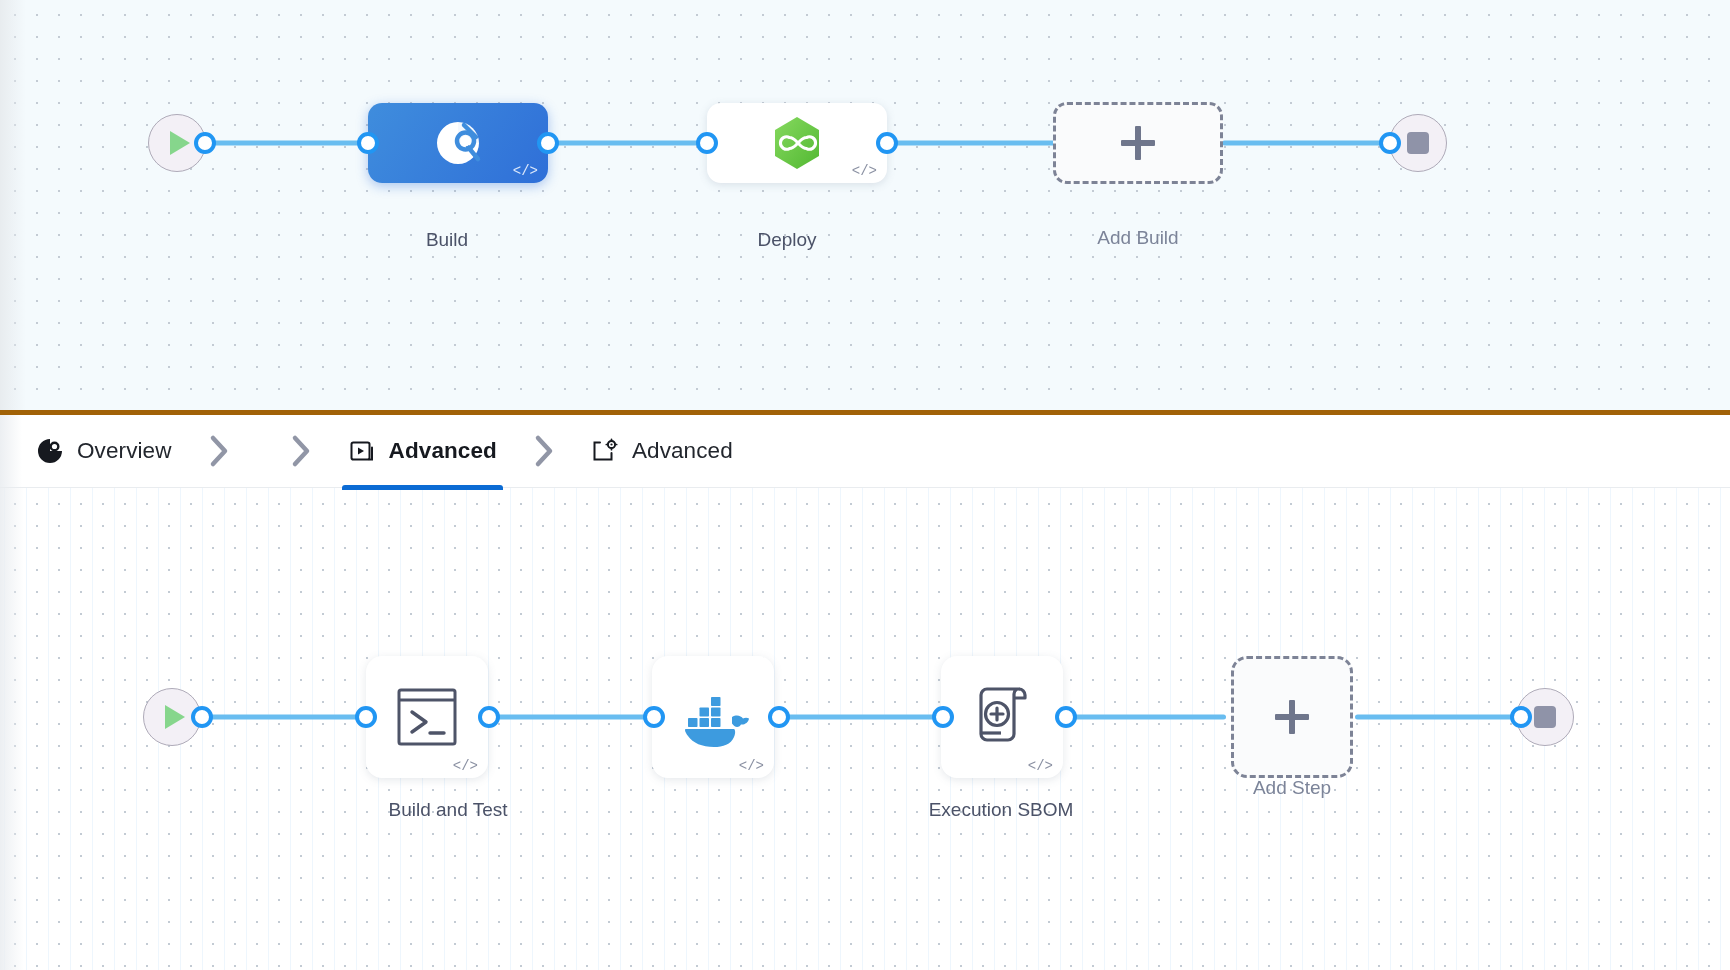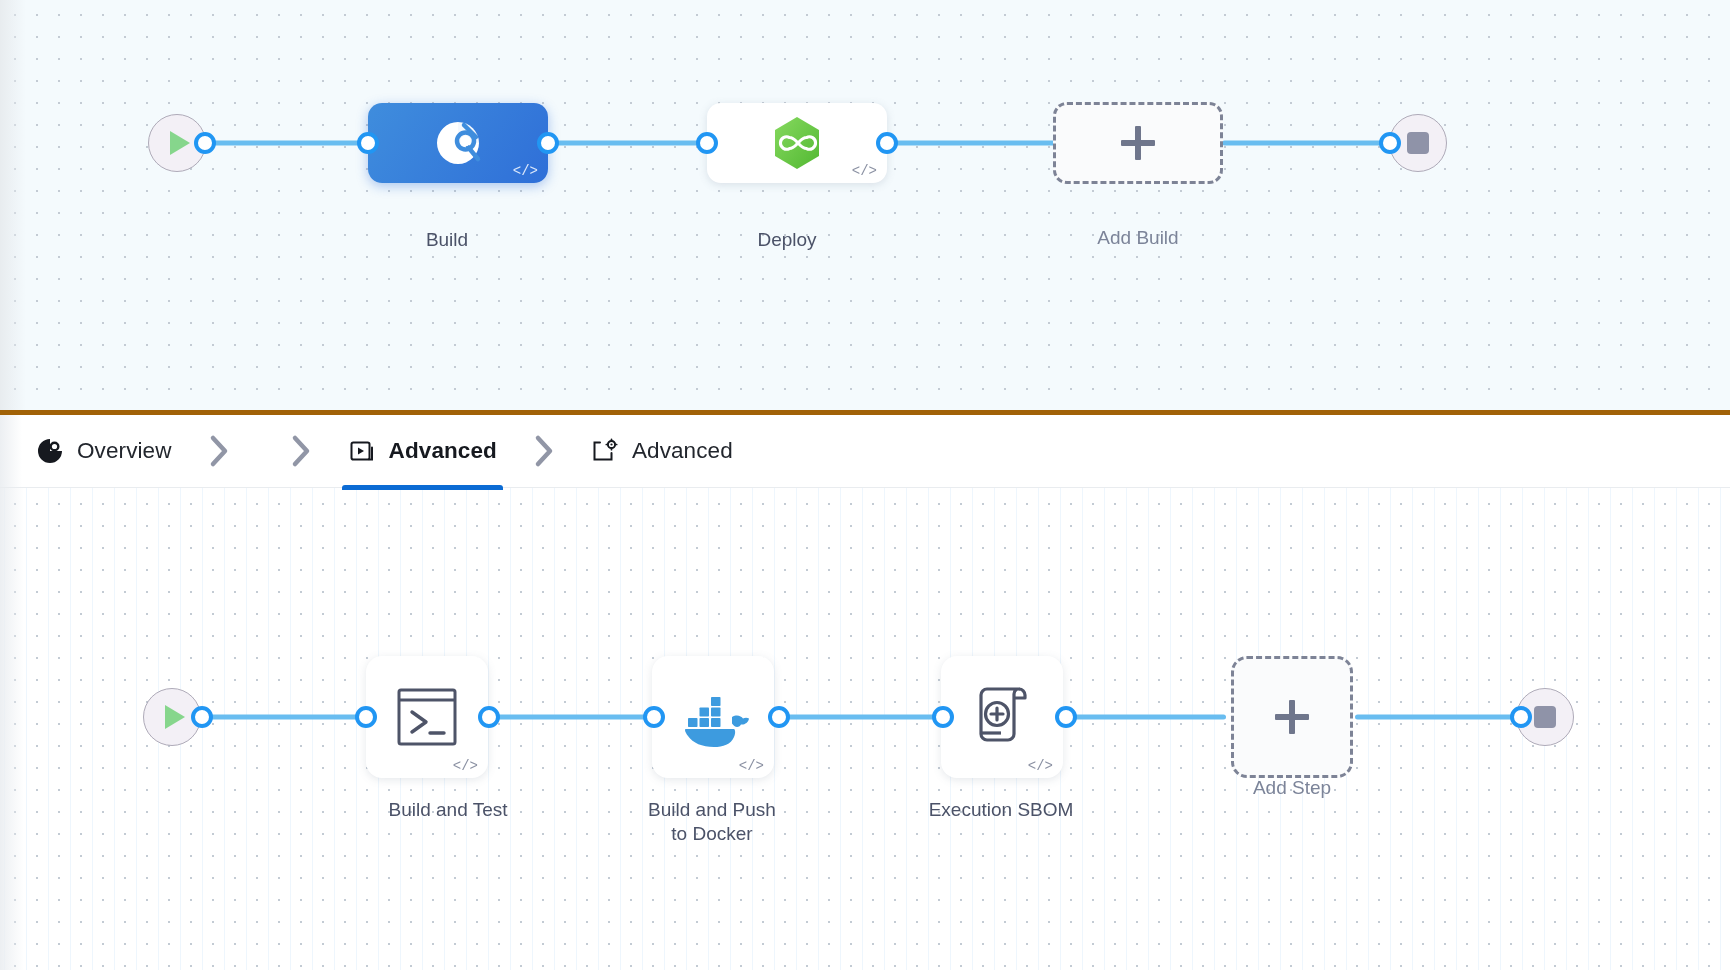--- a/index.html
+++ b/index.html
@@ -413,22 +413,20 @@
               <rect x="37" y="21.5" width="9.5" height="9" rx="0.8"></rect>
               <rect x="37" y="11" width="9.5" height="9" rx="0.8"></rect>
               <path d="M8 43 h52 c1 0 2 4 0 8 c-3 7.5-11 10-20 10 c-12 0-21-4-26-11 c-2-2.6-3-4.6-3-6 c0-0.7 0.5-1 1-1 z"></path>
               <path d="M58 31 c5-3 9-1 11 1.5 c2-1.2 4.5-1 6 0 c-0.5 4-4.5 6.5-8 6 c-3 4.5-7 2-9-1 z"></path>
             </g>
           </svg>
           <span class="code-badge">&lt;/&gt;</span>
         </div>
       </div>
       <div class="port" style="left:779px; top:229px;"></div>
-      <div class="node-caption" style="left:712px; top:310px;">Build and Push
-to Docker</div>
 
       <div class="port" style="left:943px; top:229px;"></div>
       <div class="step-node" style="left:1002px; top:229px;">
         <div class="step-box">
           <svg width="70" height="68" viewBox="0 0 70 68">
             <path d="M14 12 a6 6 0 0 1 6-6 h32 a5 5 0 0 0-5 5 v40 a6 6 0 0 1-6 6 H20 a6 6 0 0 1-6-6 z" fill="none" stroke="#4e5468" stroke-width="3.2" stroke-linejoin="round"></path>
             <path d="M52 6 a6 6 0 0 1 6 6 v3 h-11" fill="none" stroke="#4e5468" stroke-width="3.2" stroke-linejoin="round"></path>
             <path d="M14 50 h20" fill="none" stroke="#4e5468" stroke-width="3.2"></path>
             <circle cx="30" cy="31" r="11.5" fill="none" stroke="#4e5468" stroke-width="3.2"></circle>
             <path d="M30 25 L30 37 M24 31 L36 31" stroke="#4e5468" stroke-width="3.2" stroke-linecap="round"></path>

